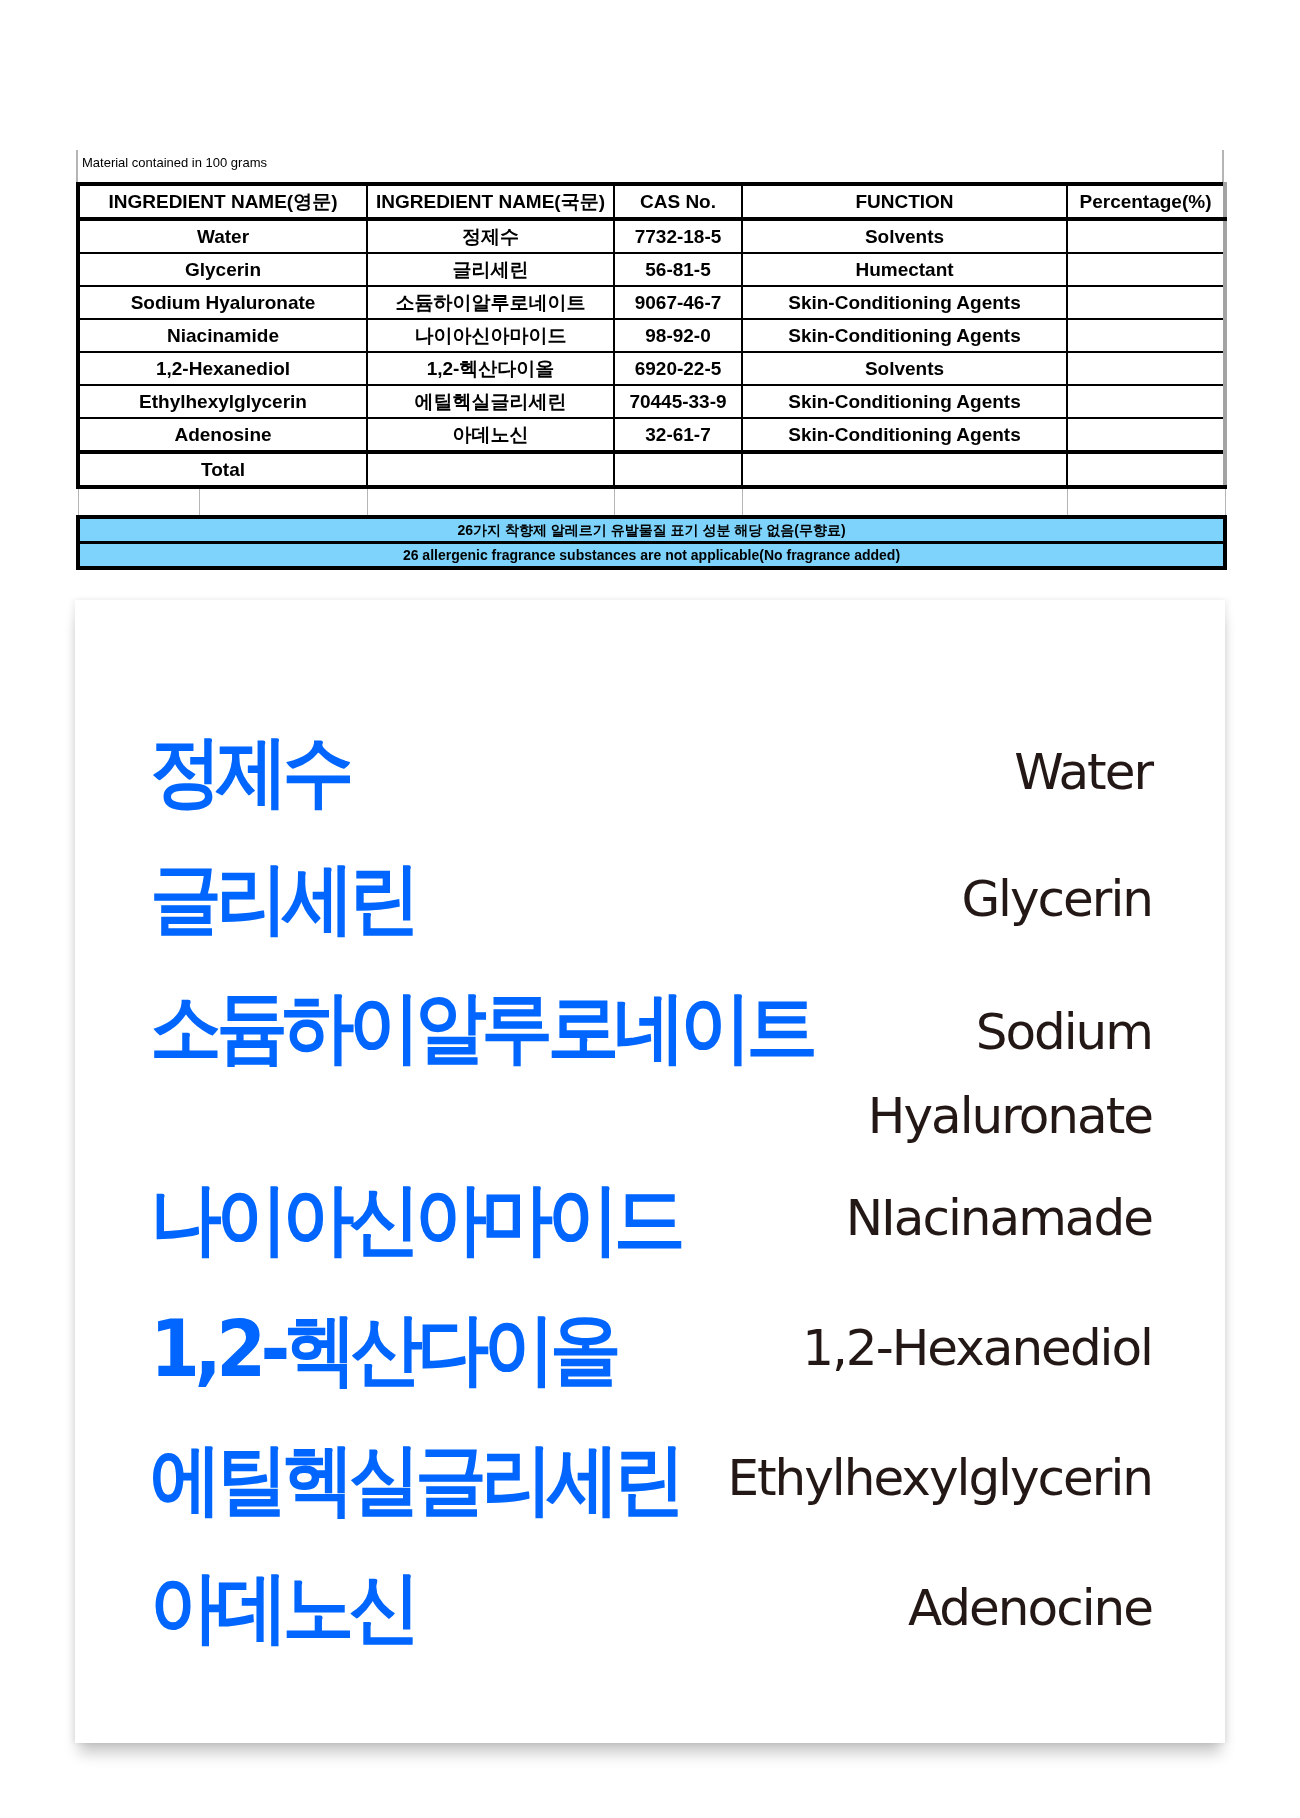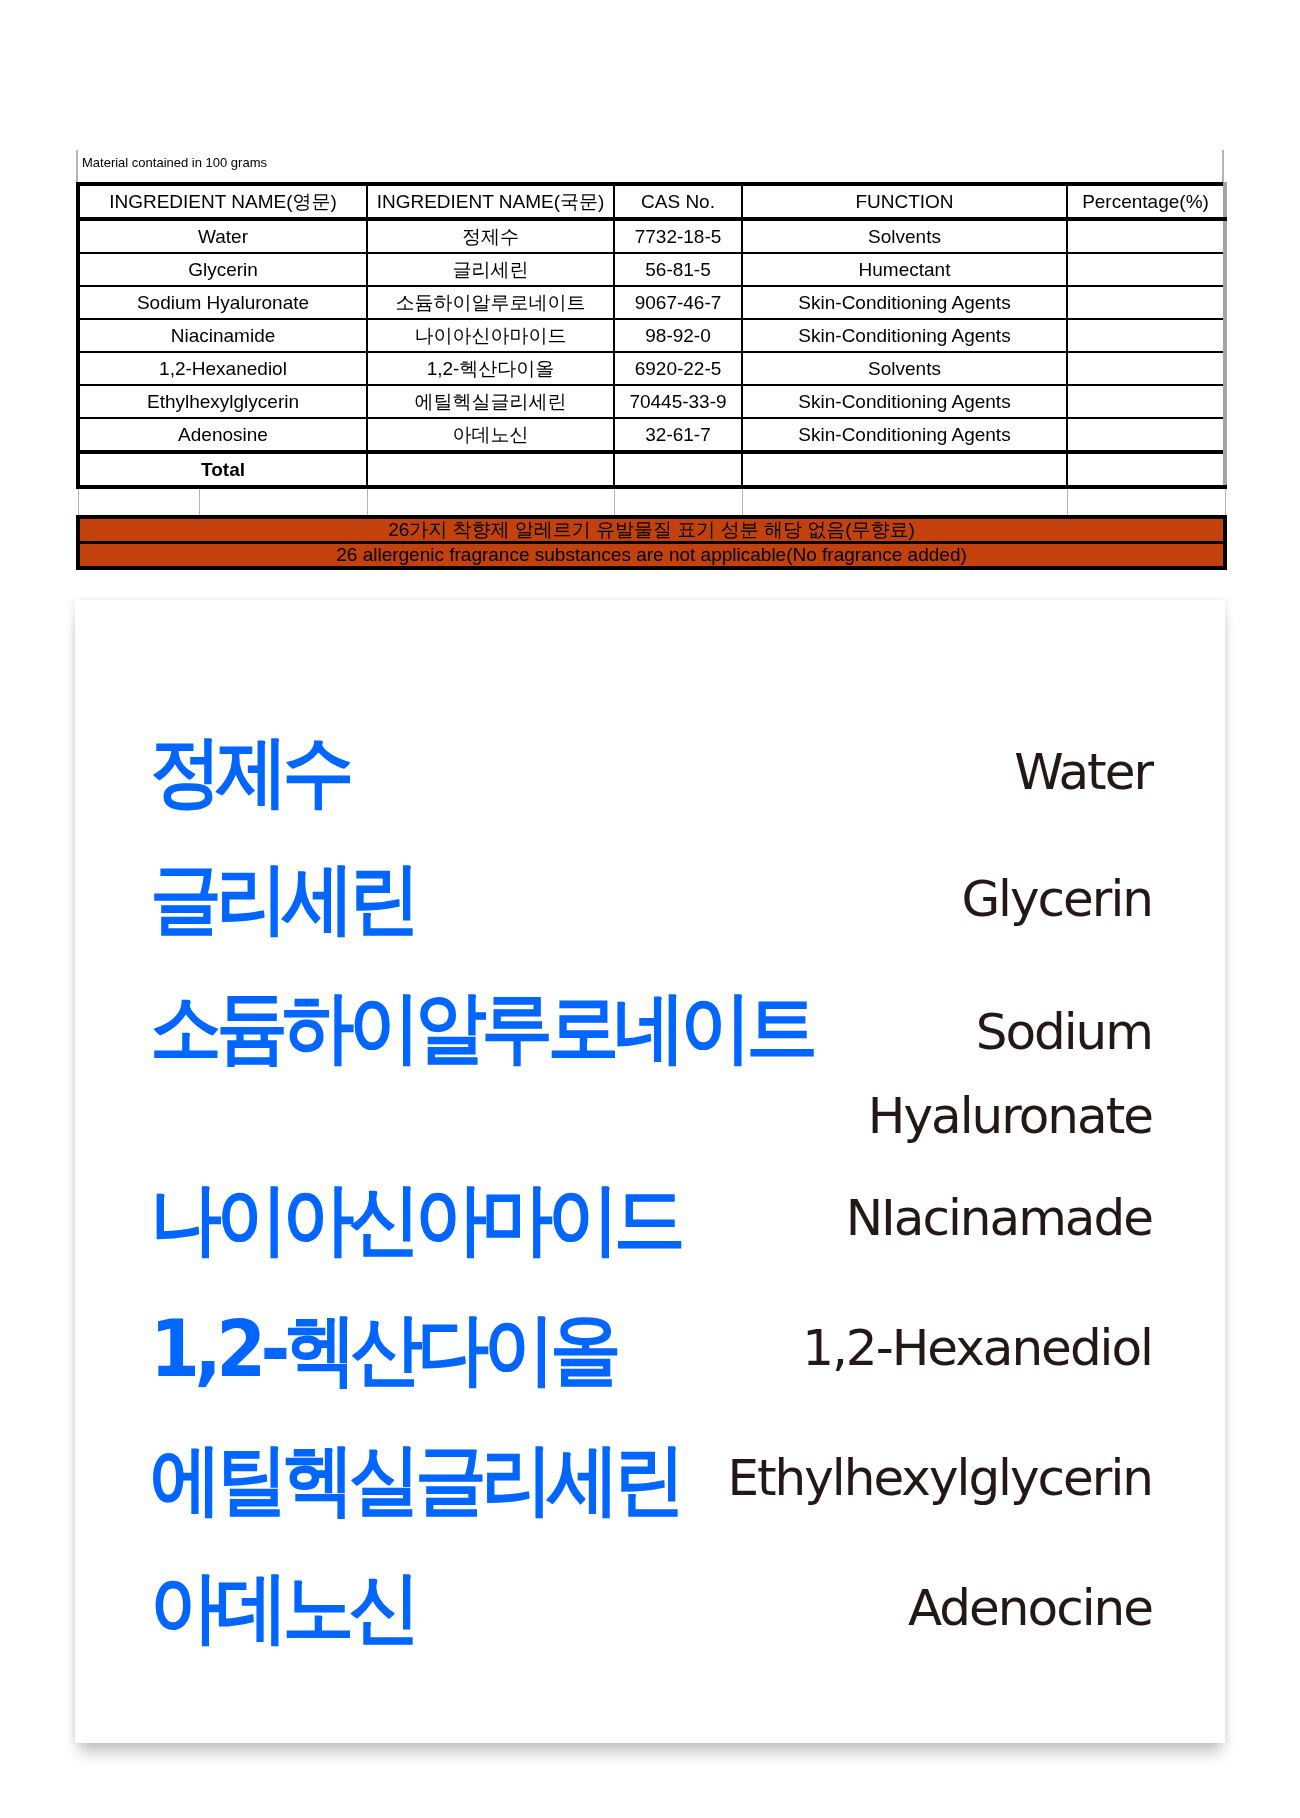--- a/index.html
+++ b/index.html
@@ -5,31 +5,31 @@
   html, body { margin: 0; padding: 0; background: #ffffff; }
   body { width: 1300px; height: 1818px; position: relative; overflow: hidden;
          font-family: "Liberation Sans", "DejaVu Sans", sans-serif; color: #000; }
   .grey-line-left  { position: absolute; left: 76px;  top: 150px; width: 2px; height: 32px; background: #b5b5b5; }
   .grey-line-right { position: absolute; left: 1222px; top: 150px; width: 2px; height: 32px; background: #b5b5b5; }
   .caption { position: absolute; left: 82px; top: 151px; font-size: 13px; line-height: 24px; white-space: nowrap; }
 
   table.ing { position: absolute; left: 76px; top: 182px; width: 1147px;
               border-collapse: collapse; table-layout: fixed; font-size: 19px; }
   table.ing td, table.ing th { border: 2px solid #000; text-align: center; padding: 0;
-              height: 31px; line-height: 31px; font-weight: normal; white-space: nowrap; overflow: hidden; }
+              height: 31px; line-height: 31px; font-weight: bold; white-space: nowrap; overflow: hidden; }
   table.ing thead tr th { border-top: 4px solid #000; border-bottom: 4px solid #000; }
   table.ing tr td:first-child, table.ing tr th:first-child { border-left: 4px solid #000; }
   table.ing tr td:last-child,  table.ing tr th:last-child  { border-right: 4px solid #a3a3a3; }
   table.ing tr.total td { border-top: 4px solid #000; border-bottom: 4px solid #000; font-weight: bold; }
   table.ing tr.spacer td { border: 1px solid #b5b5b5; height: 26px; }
   table.ing tr.spacer td:first-child { border-left: 1px solid #b5b5b5; }
   table.ing tr.spacer td:last-child  { border-right: 1px solid #b5b5b5; }
   table.ing tr.spacer td.split { position: relative; }
   table.ing tr.spacer td.split::after { content: ""; position: absolute; left: 120px; top: 0; bottom: 0; width: 1px; background: #b5b5b5; }
-  table.ing tr.notice td { background: #c2410c; border: 4px solid #000; height: 22px; line-height: 22px; font-size: 19px; }
+  table.ing tr.notice td { background: #7dd3fc; border: 4px solid #000; height: 22px; line-height: 22px; font-size: 14px; }
   table.ing tr.notice.first td { border-bottom-width: 3px; }
   table.ing tr.notice.second td { border-top-width: 3px; }
 
   
   .card { position: absolute; left: 75px; top: 600px; width: 1150px; height: 1143px; background: #fff;
           box-shadow: 0 14px 14px -4px rgba(0,0,0,0.22), -3px 0 6px rgba(0,0,0,0.06), 3px 0 6px rgba(0,0,0,0.06); }
   .row { position: absolute; left: 0; width: 1150px; }
   .ko { position: absolute; left: 75px; font-family: "DejaVu Sans", sans-serif; font-weight: bold;
         color: #0066ff; font-size: 78px; line-height: 90px; letter-spacing: -6px; white-space: nowrap;
         transform: scaleX(0.92); transform-origin: left center; }

